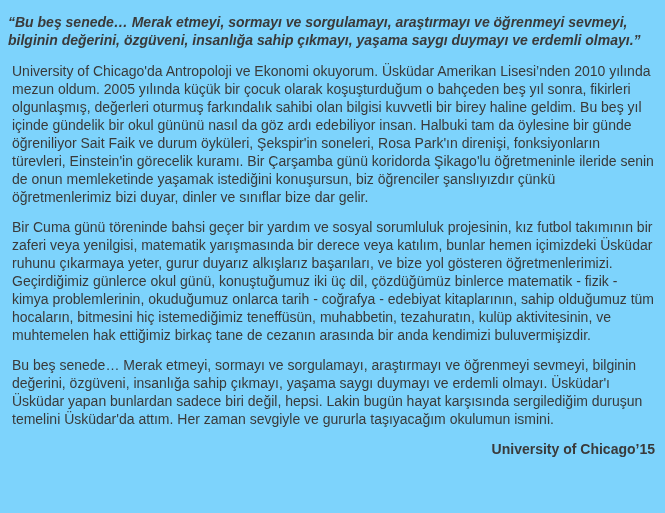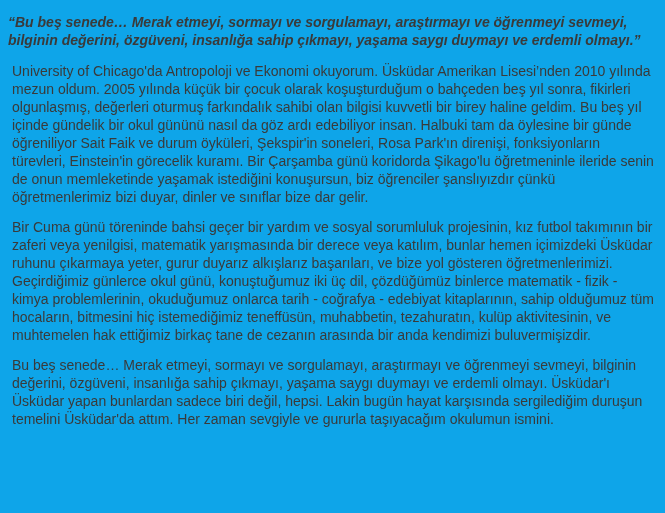--- a/index.html
+++ b/index.html
@@ -34,24 +34,25 @@
   .signature {
     text-align: right;
     font-weight: bold;
     margin-top: 1px;
     padding-right: 2px;
   }
 </style>
 </head>
 <body>
 
-<div class="page" style="color: rgb(58, 58, 58); background: #0ea5e9;">
+<div class="page" style="color: rgb(58, 58, 58); background: #7dd3fc;">
   <div class="quote">“Bu beş senede… Merak etmeyi, sormayı ve sorgulamayı, araştırmayı ve öğrenmeyi sevmeyi, bilginin değerini, özgüveni, insanlığa sahip çıkmayı, yaşama saygı duymayı ve erdemli olmayı.”</div>
 
   <p class="para">University of Chicago'da Antropoloji ve Ekonomi okuyorum. Üsküdar Amerikan Lisesi’nden 2010 yılında mezun oldum. 2005 yılında küçük bir çocuk olarak koşuşturduğum o bahçeden beş yıl sonra, fikirleri olgunlaşmış, değerleri oturmuş farkındalık sahibi olan bilgisi kuvvetli bir birey haline geldim. Bu beş yıl içinde gündelik bir okul gününü nasıl da göz ardı edebiliyor insan. Halbuki tam da öylesine bir günde öğreniliyor Sait Faik ve durum öyküleri, Şekspir'in soneleri, Rosa Park'ın direnişi, fonksiyonların türevleri, Einstein'in görecelik kuramı. Bir Çarşamba günü koridorda Şikago'lu öğretmeninle ileride senin de onun memleketinde yaşamak istediğini konuşursun, biz öğrenciler şanslıyızdır çünkü öğretmenlerimiz bizi duyar, dinler ve sınıflar bize dar gelir.</p>
 
   <p class="para">Bir Cuma günü töreninde bahsi geçer bir yardım ve sosyal sorumluluk projesinin, kız futbol takımının bir zaferi veya yenilgisi, matematik yarışmasında bir derece veya katılım, bunlar hemen içimizdeki Üsküdar ruhunu çıkarmaya yeter, gurur duyarız alkışlarız başarıları, ve bize yol gösteren öğretmenlerimizi. Geçirdiğimiz günlerce okul günü, konuştuğumuz iki üç dil, çözdüğümüz binlerce matematik - fizik - kimya problemlerinin, okuduğumuz onlarca tarih - coğrafya - edebiyat kitaplarının, sahip olduğumuz tüm hocaların, bitmesini hiç istemediğimiz teneffüsün, muhabbetin, tezahuratın, kulüp aktivitesinin, ve muhtemelen hak ettiğimiz birkaç tane de cezanın arasında bir anda kendimizi buluvermişizdir.</p>
 
   <p class="para">Bu beş senede… Merak etmeyi, sormayı ve sorgulamayı, araştırmayı ve öğrenmeyi sevmeyi, bilginin değerini, özgüveni, insanlığa sahip çıkmayı, yaşama saygı duymayı ve erdemli olmayı. Üsküdar'ı Üsküdar yapan bunlardan sadece biri değil, hepsi. Lakin bugün hayat karşısında sergilediğim duruşun temelini Üsküdar'da attım. Her zaman sevgiyle ve gururla taşıyacağım okulumun ismini.</p>
 
   <div class="signature">
+    <div>University of Chicago’15</div>
   </div>
 </div>
 
 </body></html>

